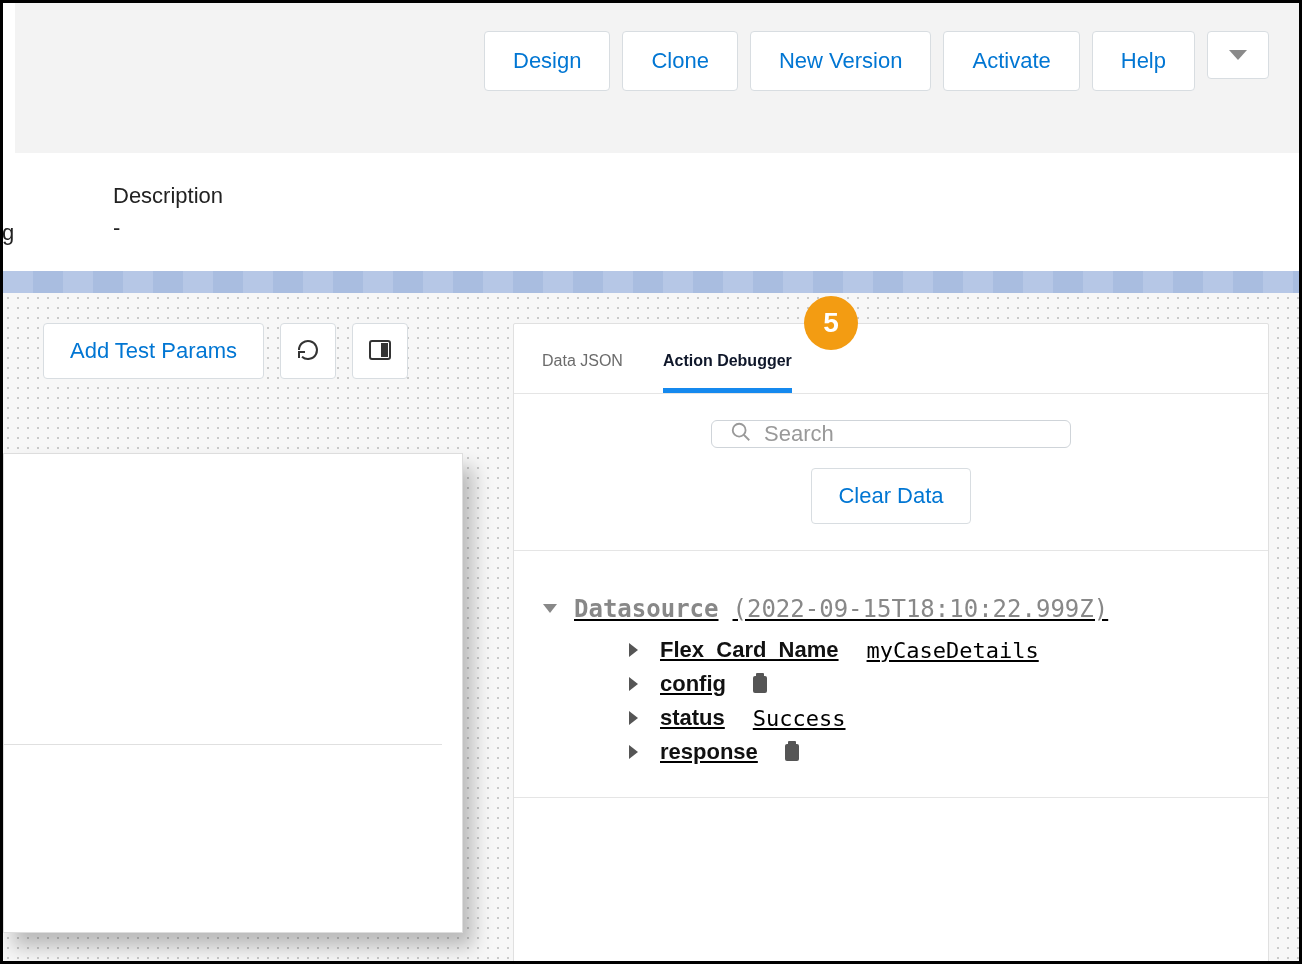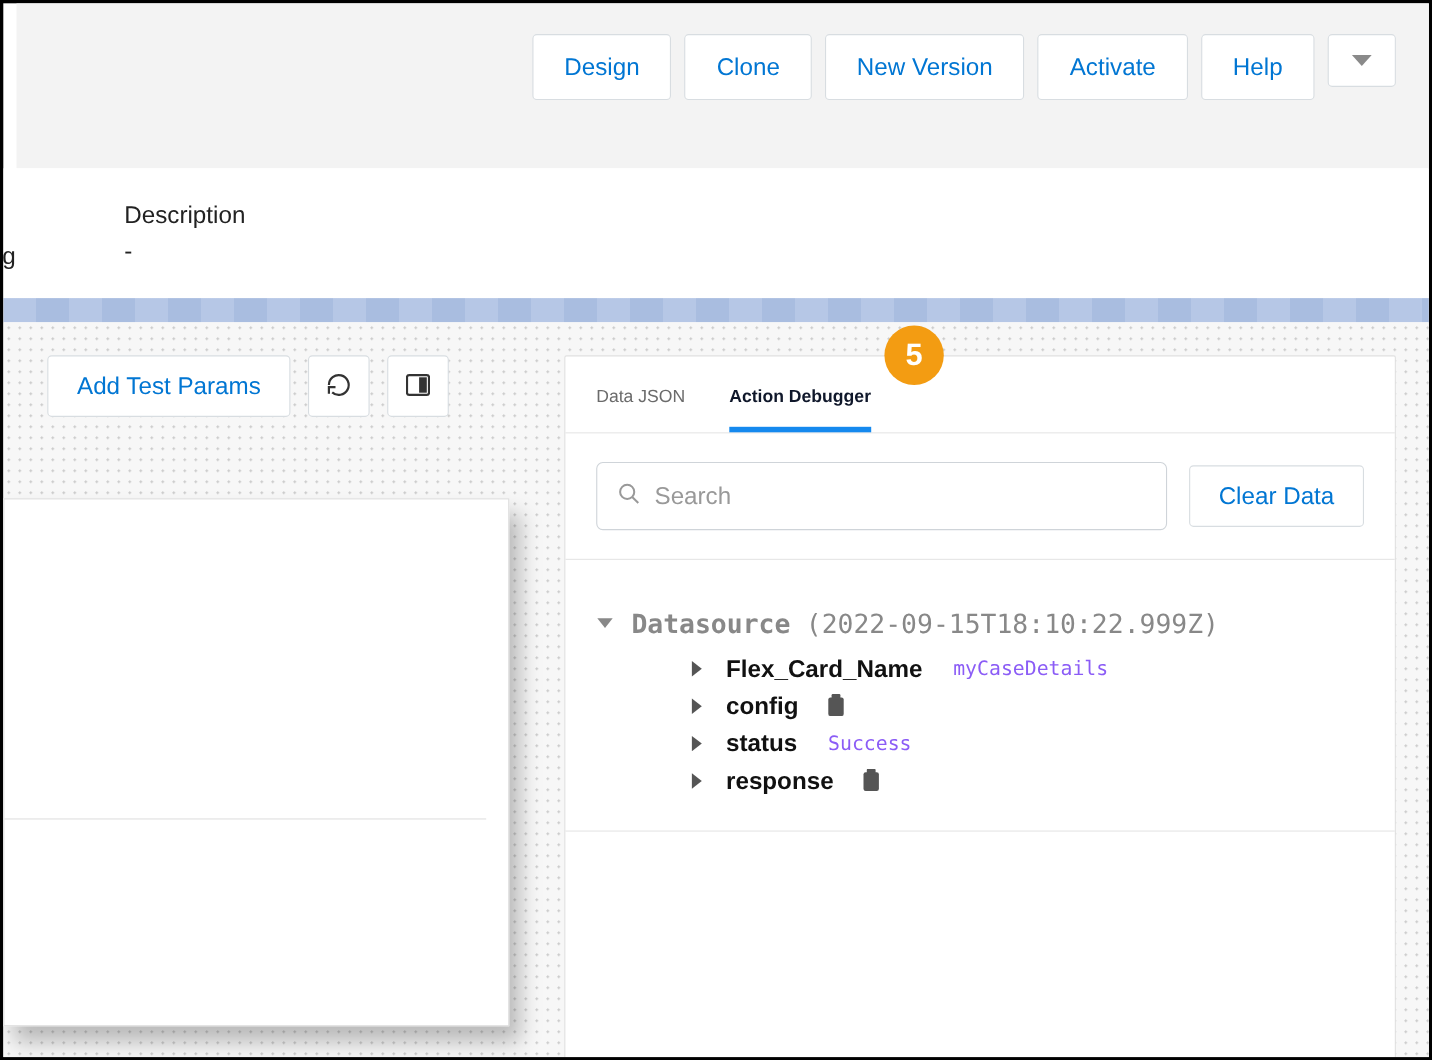--- a/index.html
+++ b/index.html
@@ -140,61 +140,63 @@
     color:#0f172a;
     font-weight:700;
     border-bottom: 5px solid #1589ee;
   }
   .search-row {
     display:flex;
     gap:20px;
     padding: 26px 28px;
     border-bottom:1px solid #e5e5e5;
     align-items:center;
+    flex-direction:column;
   }
   .search-box {
     flex:1;
     border:1px solid #cfd4d9;
     border-radius:6px;
     height:62px;
     display:flex; align-items:center;
     padding: 0 18px;
     gap:12px;
   }
   .search-box input {
     border:none; outline:none;
     font-size:22px;
     width:100%;
     background:transparent;
   }
   .search-box input::placeholder { color:#999; }
   .tree {
     padding: 40px 28px 28px 28px;
     border-bottom:1px solid #e5e5e5;
+    text-decoration:underline;
   }
   .tree-row {
     display:flex; align-items:center;
     gap:14px;
     padding: 4px 0;
     font-size:22px;
   }
   .tree-row.root {
     font-family: "SFMono-Regular", ui-monospace, Menlo, Consolas, monospace;
     color:#888;
     font-weight:700;
     font-size:24px;
     padding-bottom: 10px;
   }
   .tree-row.root .ts { font-weight:400; }
   .tree-child { padding-left: 86px; }
   .tree-arrow {
     display:inline-flex; width:18px;
   }
   .tree-label { font-weight:700; color:#111; }
-  .tree-val { color:#8b5cf6; font-family: "SFMono-Regular", ui-monospace, Menlo, Consolas, monospace; font-size:18px; padding-left:14px; }
+  .tree-val { color:#000000; font-family: "SFMono-Regular", ui-monospace, Menlo, Consolas, monospace; font-size:22px; padding-left:14px; }
   .clipboard-ico { display:inline-flex; padding-left:10px; }
 </style>
 </head>
 <body>
 
 <div class="topbar">
   <button class="btn">Design</button>
   <button class="btn">Clone</button>
   <button class="btn">New Version</button>
   <button class="btn">Activate</button>

